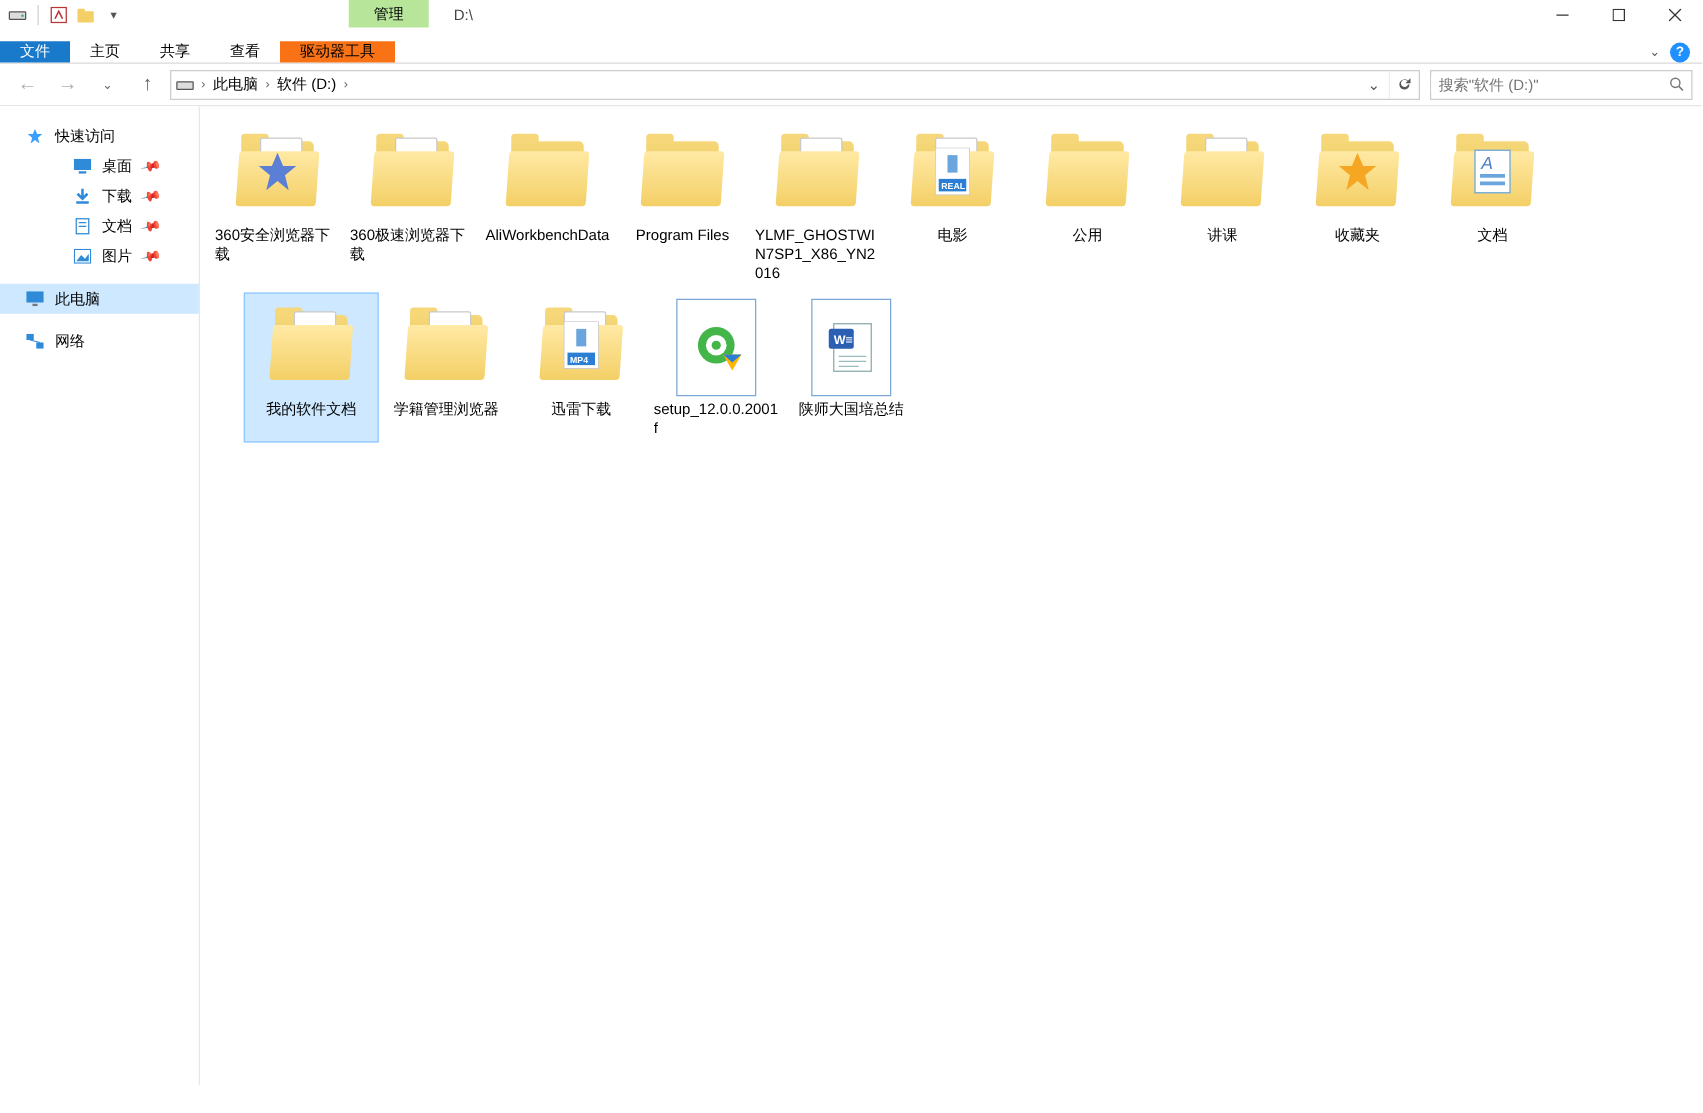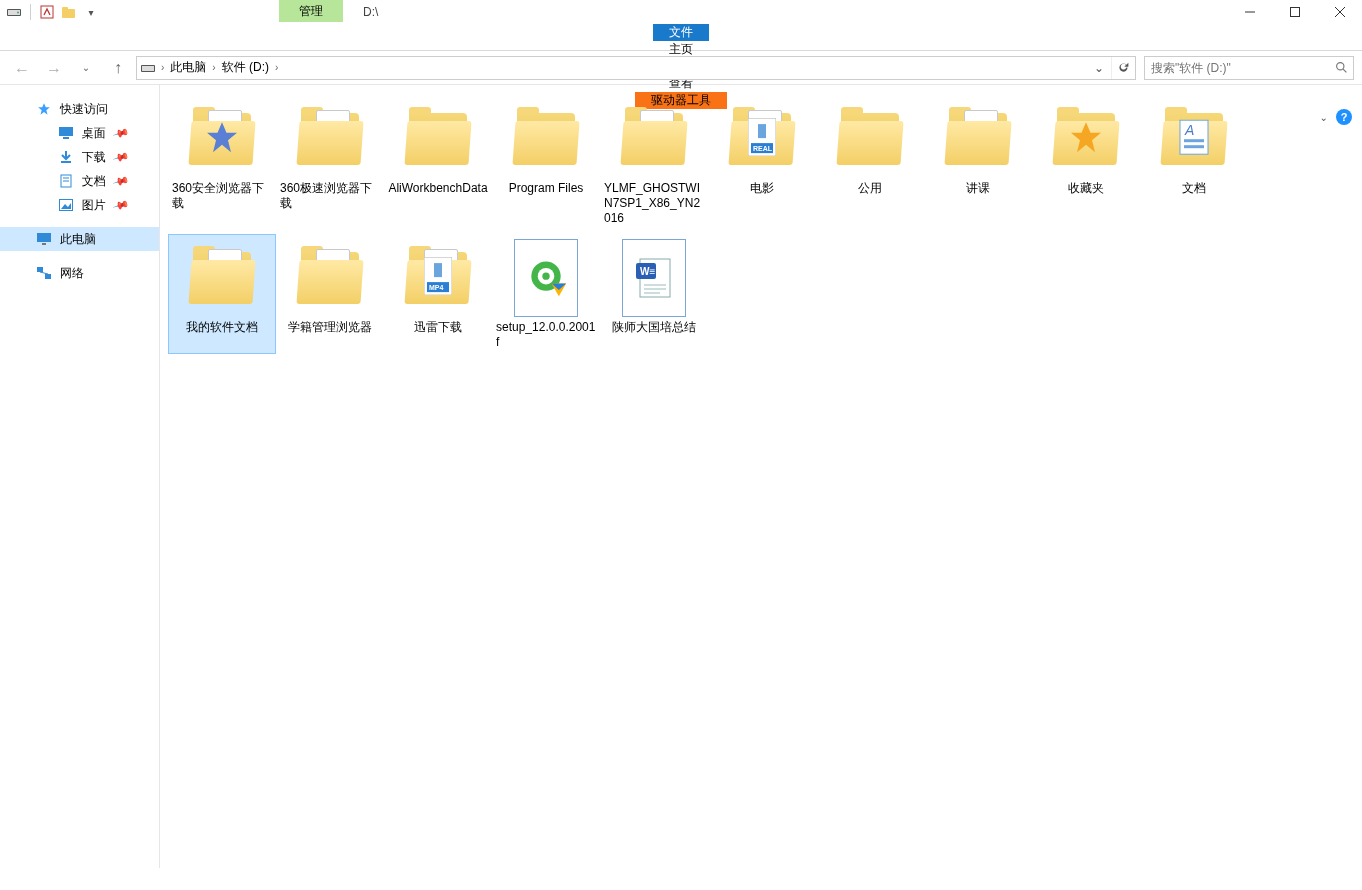--- a/index.html
+++ b/index.html
@@ -10,21 +10,21 @@
 .qat { display: flex; align-items: center; gap: 6px; padding-left: 6px; }
 .qat .sep { width: 1px; height: 16px; background: #d0d0d0; margin: 0 2px; }
 .qat-icon { width: 16px; height: 16px; display: flex; align-items: center; justify-content: center; }
 .title-contextual { margin-left: 180px; height: 24px; display: flex; align-items: flex-start; }
 .context-tab-top { background: #b7e69b; padding: 2px 20px; font-size: 12px; height: 22px; display:flex; align-items:center;}
 .title-path { margin-left: 20px; color: #444; font-size: 12px; }
 .win-controls { margin-left: auto; display: flex; }
 .win-btn { width: 45px; height: 24px; display: flex; align-items: center; justify-content: center; color: #333; }
 
 
-.ribbon { height: 27px; display: flex; align-items: center; border-bottom: 1px solid #d9d9d9; background:#fff;flex-direction:column;}
+.ribbon { height: 27px; display: flex; align-items: flex-end; border-bottom: 1px solid #d9d9d9; background:#fff;}
 .ribbon-tab { padding: 0 16px; display: flex; align-items: center; font-size: 12px; color: #000; cursor: default; }
 .ribbon-tab.file { background: #1979ca; color: #fff; }
 .ribbon-tab.context { background: #f97316; }
 .ribbon-right { margin-left: auto; display: flex; align-items: center; gap: 8px; padding-right: 10px; }
 .help-badge { width:16px; height:16px; border-radius:50%; background:#1e90ff; color:#fff; font-size:11px; display:flex; align-items:center; justify-content:center; font-weight:bold;}
 .caret-down { font-size:10px; color:#555; }
 
 
 .navrow { height: 34px; display: flex; align-items: center; padding: 3px 8px; gap: 4px; border-bottom: 1px solid #e6e6e6;}
 .nav-arrow { width: 28px; height: 24px; display: flex; align-items: center; justify-content: center; color: #666; font-size: 16px;}
@@ -37,29 +37,29 @@
 .addr-btn { width:24px; height:22px; display:flex; align-items:center; justify-content:center; color:#555; border-left:1px solid #eee;}
 .addr-drop { width:24px; display:flex; align-items:center; justify-content:center; color:#555;}
 .searchbox { width: 210px; height: 24px; border: 1px solid #cccccc; margin-left: 4px; display: flex; align-items: center; background:#fff;}
 .searchbox input { border: none; outline: none; flex: 1; font-size: 12px; padding: 0 6px; color:#555;}
 .searchbox .sicon { width: 24px; display:flex; align-items:center; justify-content:center; color:#555;}
 
 
 .body { display: flex; height: calc(890px - 24px - 27px - 34px - 22px); }
 .navpane { width: 160px; border-right: 1px solid #e6e6e6; padding-top: 12px; background:#fff;}
 .nav-group { margin-bottom: 10px; }
-.nav-item { height: 24px; display: flex; align-items: center; padding-left: 36px; gap: 8px; font-size: 12px;}
+.nav-item { height: 24px; display: flex; align-items: center; padding-left: 20px; gap: 8px; font-size: 12px;}
 .nav-item.child { padding-left: 36px; justify-content: center; padding-right: 10px;}
 .nav-item.selected { background: #cde8ff; }
 .nav-icon { width: 16px; height: 16px; display:flex; align-items:center; justify-content:center;}
 .pin { color:#888; font-size:11px; transform: rotate(30deg);}
 
 .content { flex: 1; padding: 10px 8px; display: flex; flex-wrap: wrap; align-content: flex-start; gap: 4px 0; overflow:auto;}
 .item { width: 108px; display: flex; flex-direction: column; align-items: center; padding: 4px 2px; }
-.item.selected { background: #cde8ff; border:1px solid #8cc8ff; padding:3px 1px;}
+.item.selected { background: #cde8ff; border:1px solid #8cc8ff; padding:3px 1px;margin-left:27px;}
 .item .thumb { width: 80px; height: 80px; display:flex; align-items:center; justify-content:center; position:relative;}
 .item .label { font-size: 12px; text-align: left; line-height: 1.25; margin-top: 2px; word-break: break-all; max-width: 100px;}
 
 
 .folder { width: 64px; height: 52px; position: relative; }
 .folder .back { position:absolute; left:3px; top:0; width:58px; height:44px; background:linear-gradient(#f6d87a,#e9c24c); border-radius:4px 4px 2px 2px;}
 .folder .tab { position:absolute; left:3px; top:-6px; width:22px; height:10px; background:#f6d87a; border-radius:3px 3px 0 0;}
 .folder .front { position:absolute; left:0; top:8px; width:64px; height:44px; background:linear-gradient(#ffe9a4,#f3cf66); border-radius:3px; transform:skewX(-4deg);}
 .folder .paper { position:absolute; left:18px; top:-3px; width:34px; height:44px; background:#fff; border:1px solid #c9c9c9; border-radius:2px;}
 .folder .overlay { position:absolute; left:50%; top:50%; transform:translate(-50%,-55%); }

